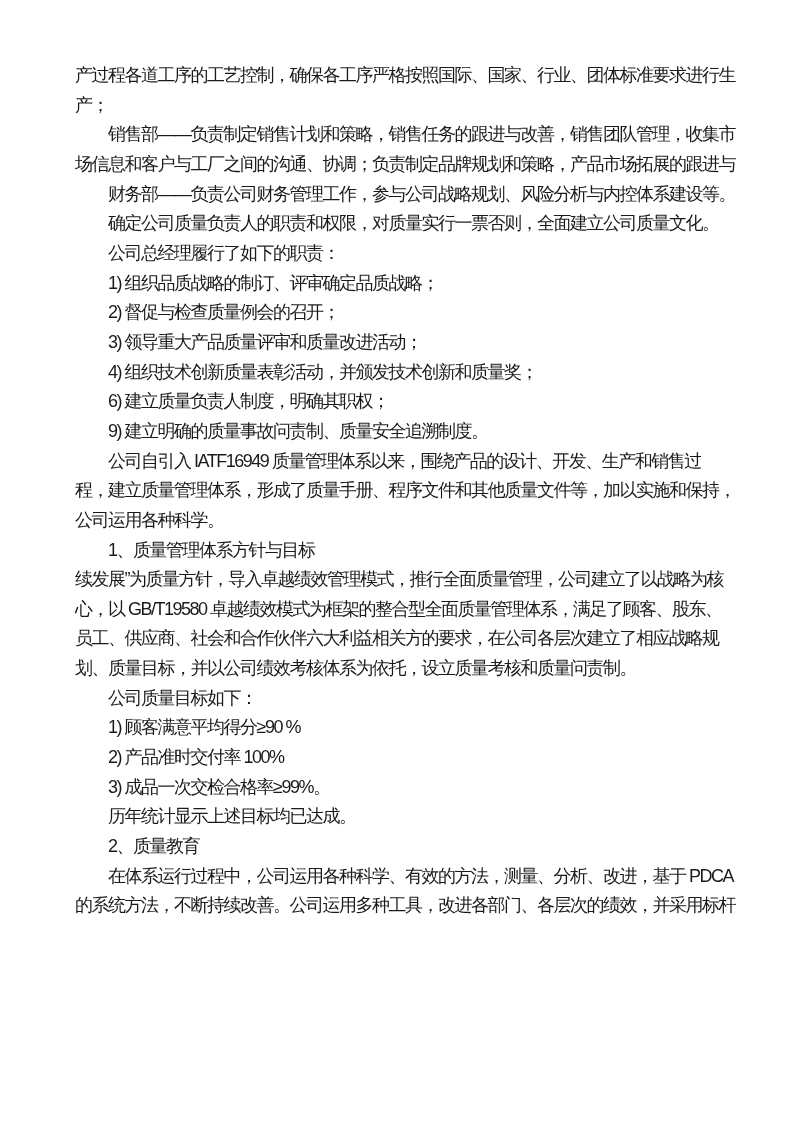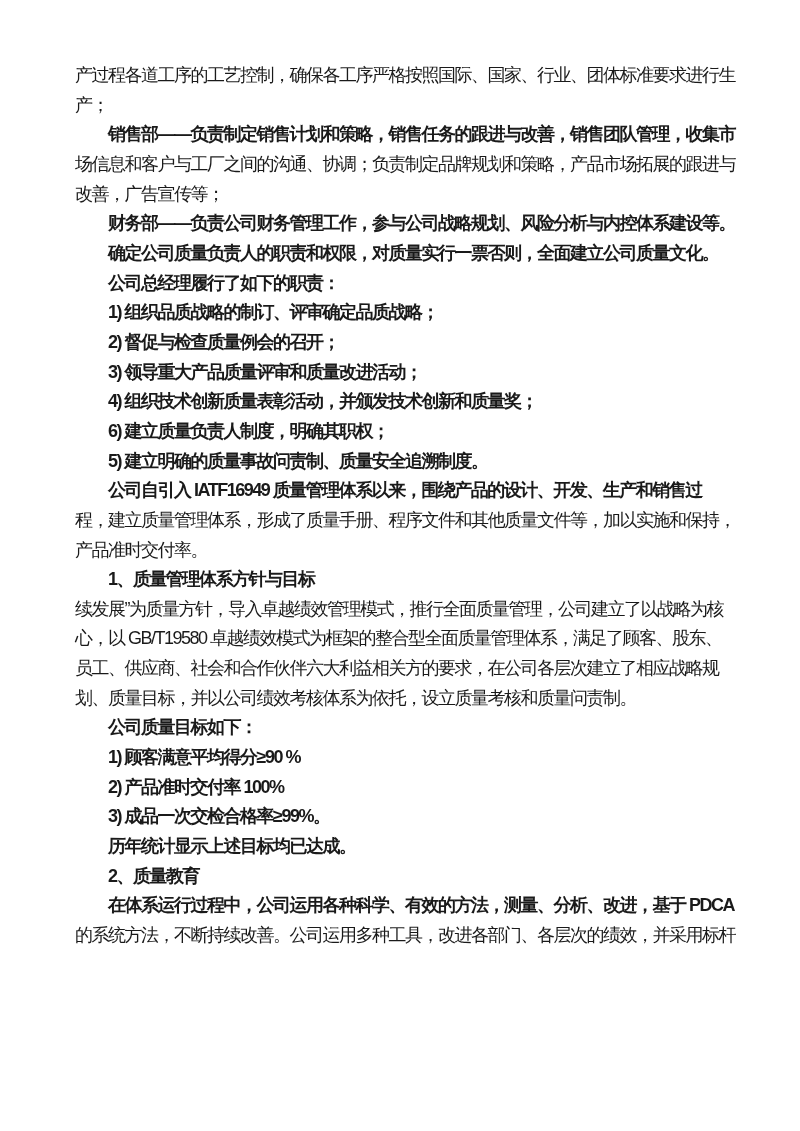--- a/index.html
+++ b/index.html
@@ -26,44 +26,43 @@
     line-height: 29.66px;
     letter-spacing: -1.5px;
     text-align: left;
   }
   .text-line {
     white-space: pre;
     height: 29.66px;
     overflow: visible;
   }
   .indent-0 { text-indent: 0; }
-  .indent-2 { text-indent: 33px; font-weight: bold; }
+  .indent-2 { text-indent: 33px; }
 </style>
 </head>
 <body>
 
 <div class="page">
   <div class="doc-body" style="color: rgb(26, 26, 26);">
       <div class="text-line indent-0">产过程各道工序的工艺控制，确保各工序严格按照国际、国家、行业、团体标准要求进行生</div>
       <div class="text-line indent-0">产；</div>
       <div class="text-line indent-2">销售部——负责制定销售计划和策略，销售任务的跟进与改善，销售团队管理，收集市</div>
       <div class="text-line indent-0">场信息和客户与工厂之间的沟通、协调；负责制定品牌规划和策略，产品市场拓展的跟进与</div>
-      <div class="text-line indent-0">改善，广告宣传等；</div>
       <div class="text-line indent-2">财务部——负责公司财务管理工作，参与公司战略规划、风险分析与内控体系建设等。</div>
       <div class="text-line indent-2">确定公司质量负责人的职责和权限，对质量实行一票否则，全面建立公司质量文化。</div>
       <div class="text-line indent-2">公司总经理履行了如下的职责：</div>
       <div class="text-line indent-2">1) 组织品质战略的制订、评审确定品质战略；</div>
       <div class="text-line indent-2">2) 督促与检查质量例会的召开；</div>
       <div class="text-line indent-2">3) 领导重大产品质量评审和质量改进活动；</div>
       <div class="text-line indent-2">4) 组织技术创新质量表彰活动，并颁发技术创新和质量奖；</div>
       <div class="text-line indent-2">6) 建立质量负责人制度，明确其职权；</div>
-      <div class="text-line indent-2">5) 建立明确的质量事故问责制、质量安全追溯制度。</div>
+      <div class="text-line indent-2">9) 建立明确的质量事故问责制、质量安全追溯制度。</div>
       <div class="text-line indent-2">公司自引入 IATF16949 质量管理体系以来，围绕产品的设计、开发、生产和销售过</div>
       <div class="text-line indent-0">程，建立质量管理体系，形成了质量手册、程序文件和其他质量文件等，加以实施和保持，</div>
-      <div class="text-line indent-0">产品准时交付率。</div>
+      <div class="text-line indent-0">公司运用各种科学。</div>
       <div class="text-line indent-2">1、质量管理体系方针与目标</div>
       <div class="text-line indent-0">续发展”为质量方针，导入卓越绩效管理模式，推行全面质量管理，公司建立了以战略为核</div>
       <div class="text-line indent-0">心，以 GB/T19580 卓越绩效模式为框架的整合型全面质量管理体系，满足了顾客、股东、</div>
       <div class="text-line indent-0">员工、供应商、社会和合作伙伴六大利益相关方的要求，在公司各层次建立了相应战略规</div>
       <div class="text-line indent-0">划、质量目标，并以公司绩效考核体系为依托，设立质量考核和质量问责制。</div>
       <div class="text-line indent-2">公司质量目标如下：</div>
       <div class="text-line indent-2">1) 顾客满意平均得分≥90 %</div>
       <div class="text-line indent-2">2) 产品准时交付率 100%</div>
       <div class="text-line indent-2">3) 成品一次交检合格率≥99%。</div>
       <div class="text-line indent-2">历年统计显示上述目标均已达成。</div>

